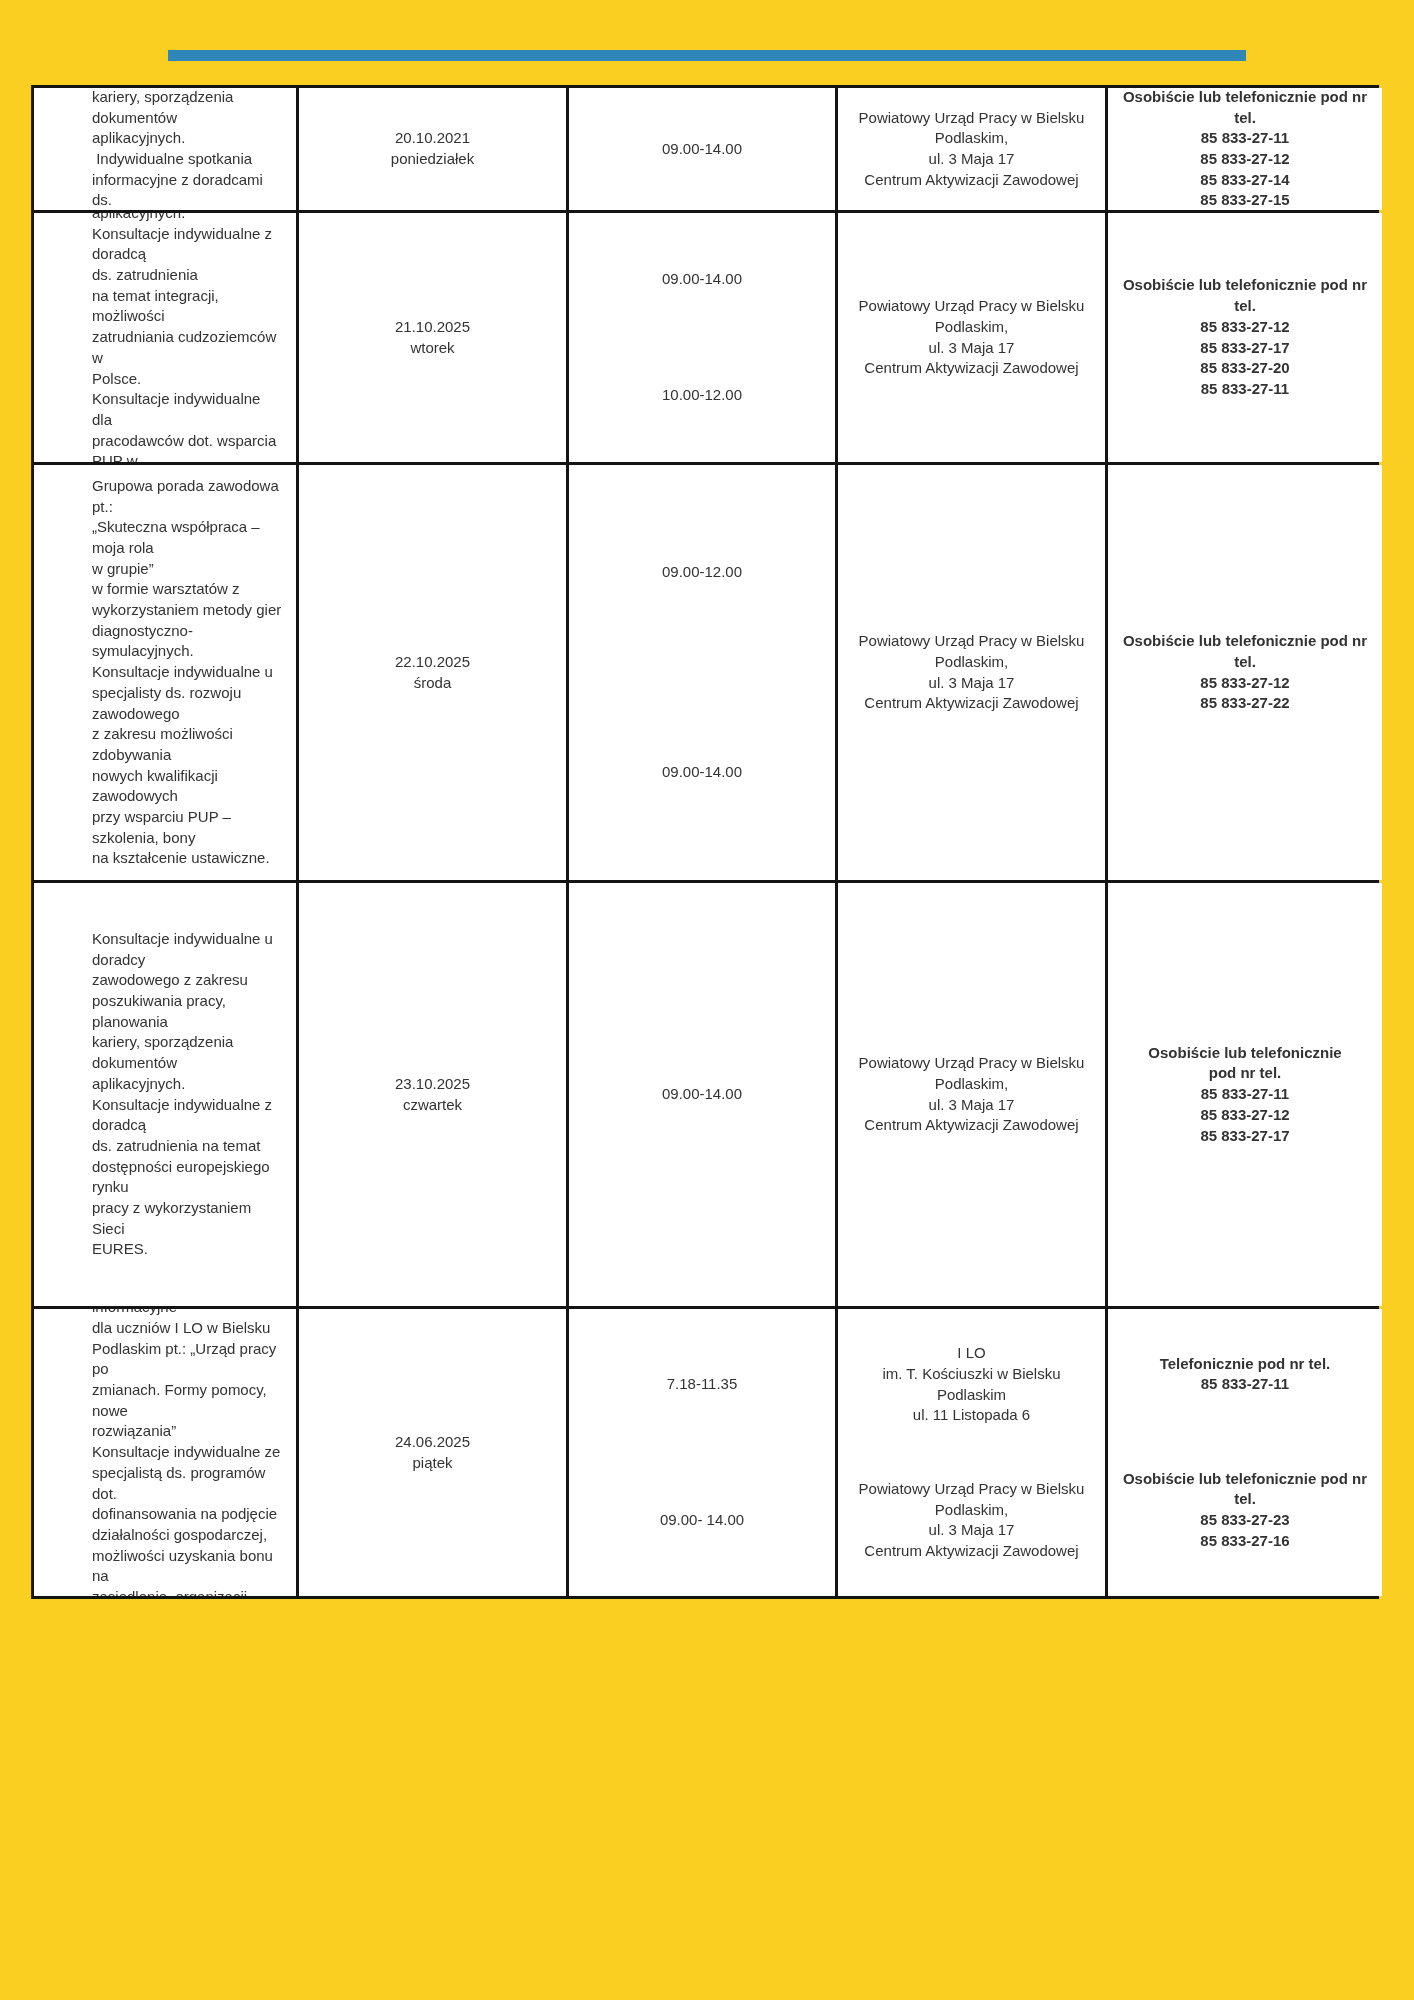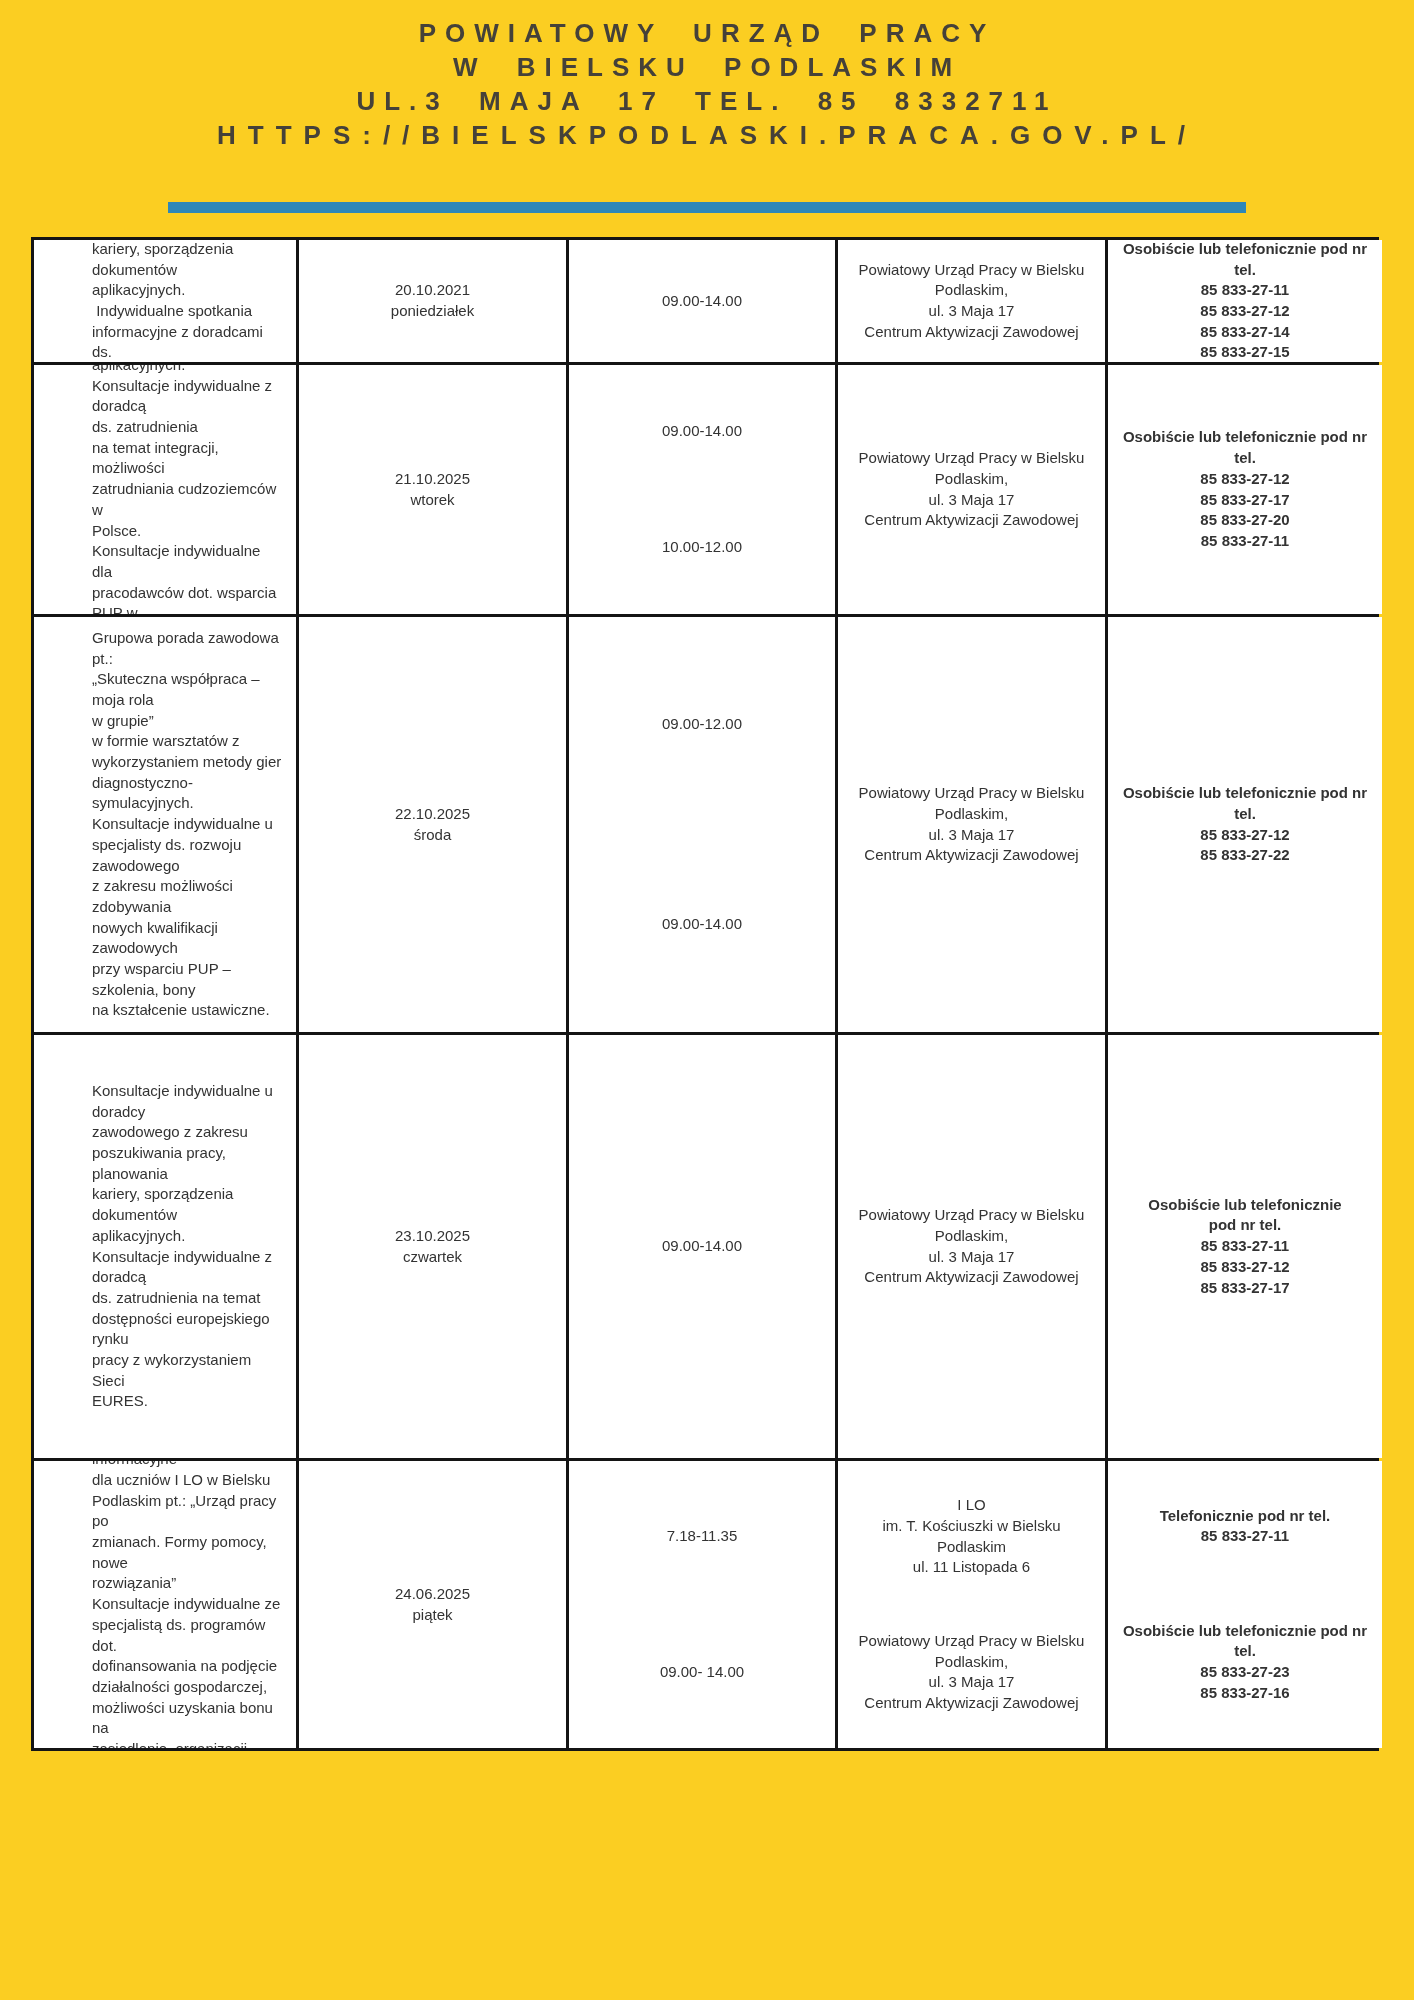--- a/index.html
+++ b/index.html
@@ -84,26 +84,20 @@
   }
   .txt { white-space: pre-line; }
   .activity-text { white-space: pre-wrap; }
   .cell.multi { justify-content: space-around; }
 </style>
 </head>
 <body>
 
 <div class="page">
 
-  <div class="banner">
-    <div class="banner-line">POWIATOWY URZĄD PRACY</div>
-    <div class="banner-line">W BIELSKU PODLASKIM</div>
-    <div class="banner-line">UL.3 MAJA 17 TEL. 85 8332711</div>
-    <div class="banner-line url">HTTPS://BIELSKPODLASKI.PRACA.GOV.PL/</div>
-  </div>
 
   <div class="divider"></div>
 
   <div class="table" id="schedule-table">
 
   <div class="trow">
     <div class="cell c-activity">
       <div class="txt activity-text">Konsultacje indywidualne u doradcy
 zawodowego z zakresu
 poszukiwania pracy, planowania

